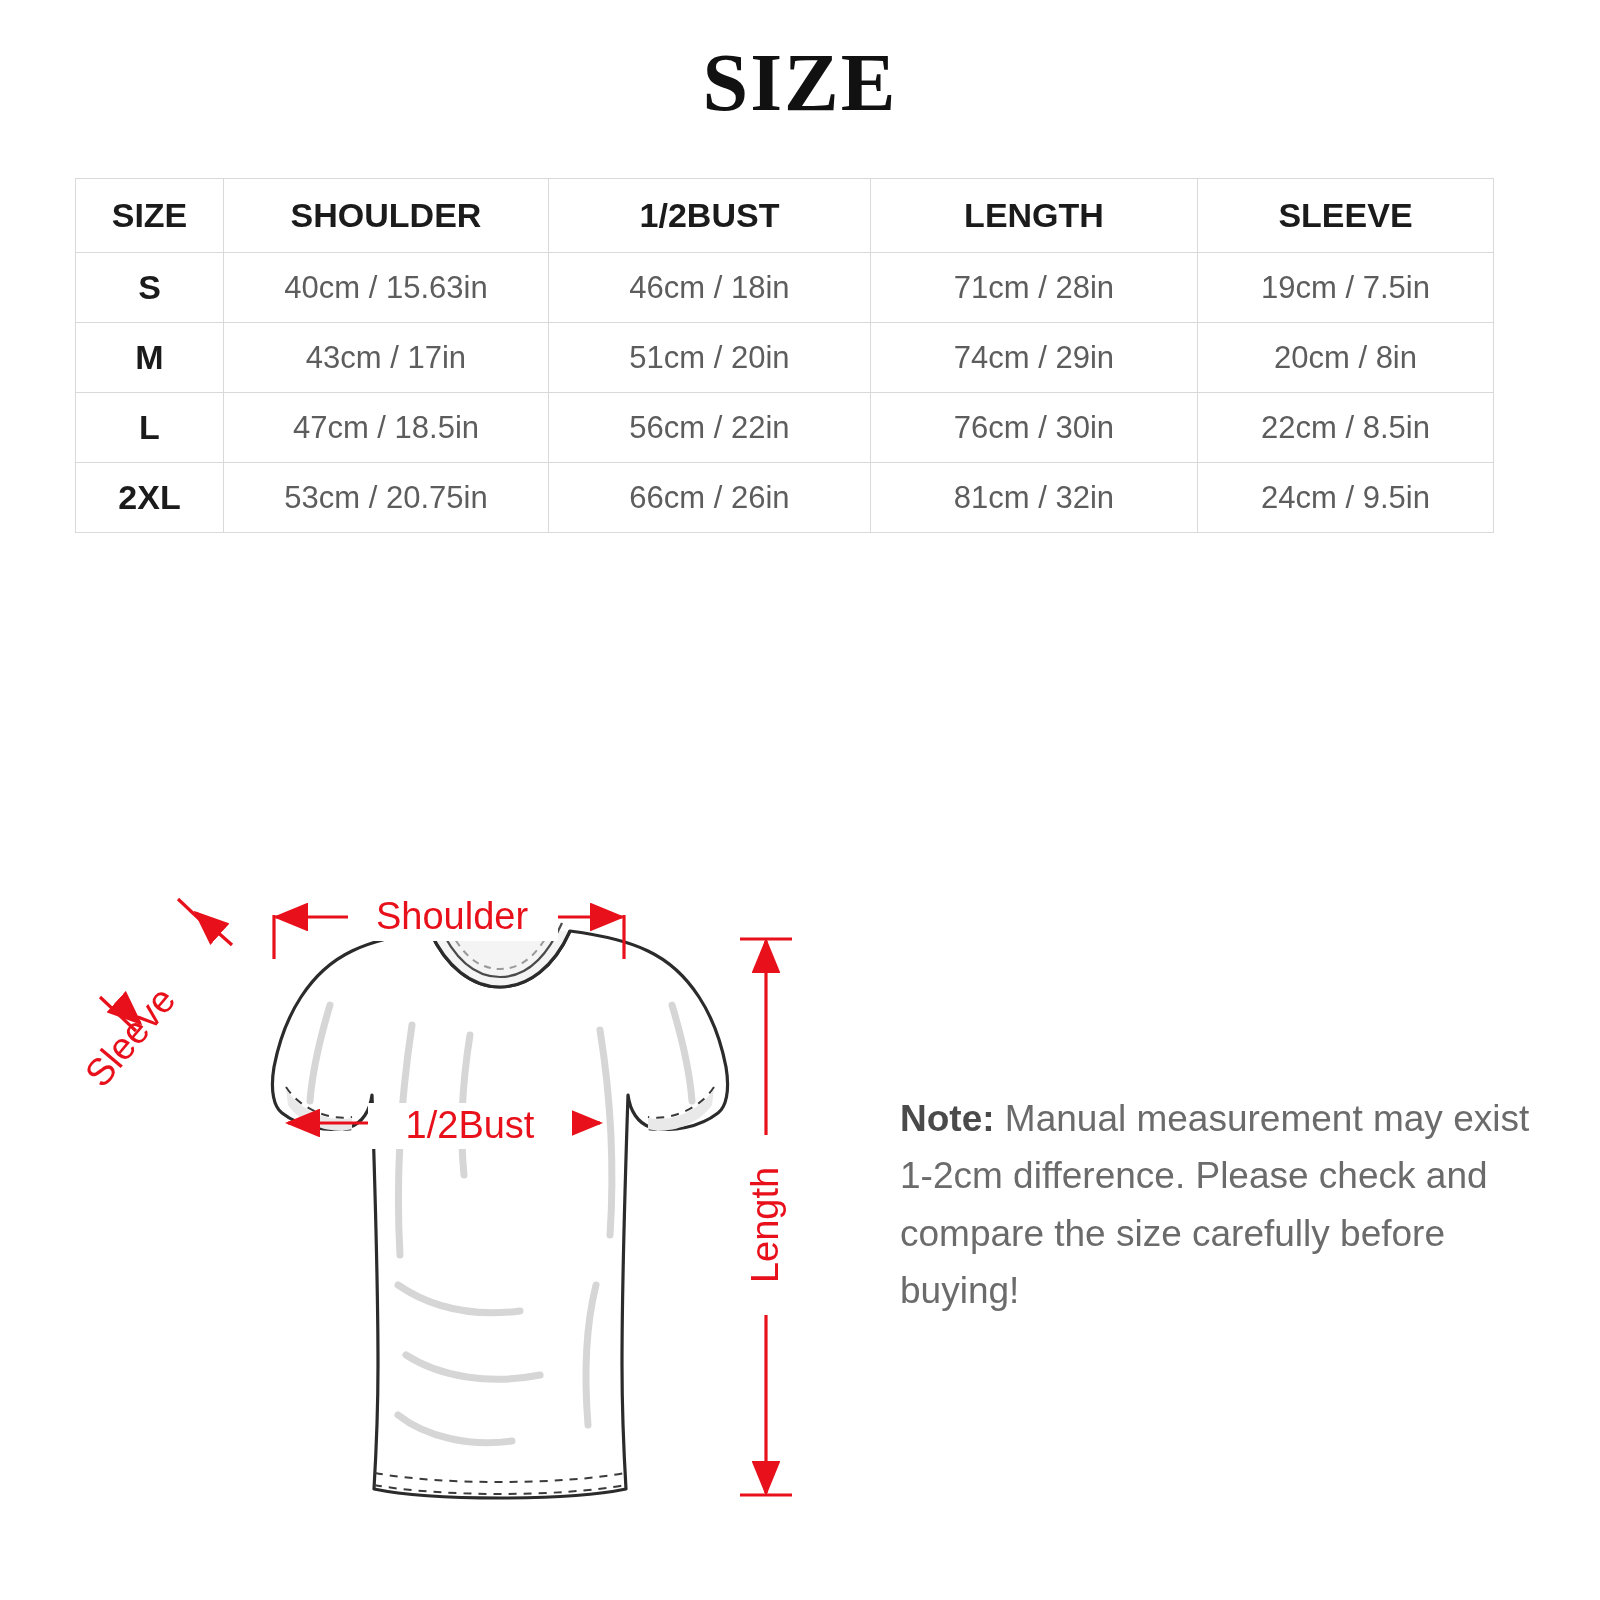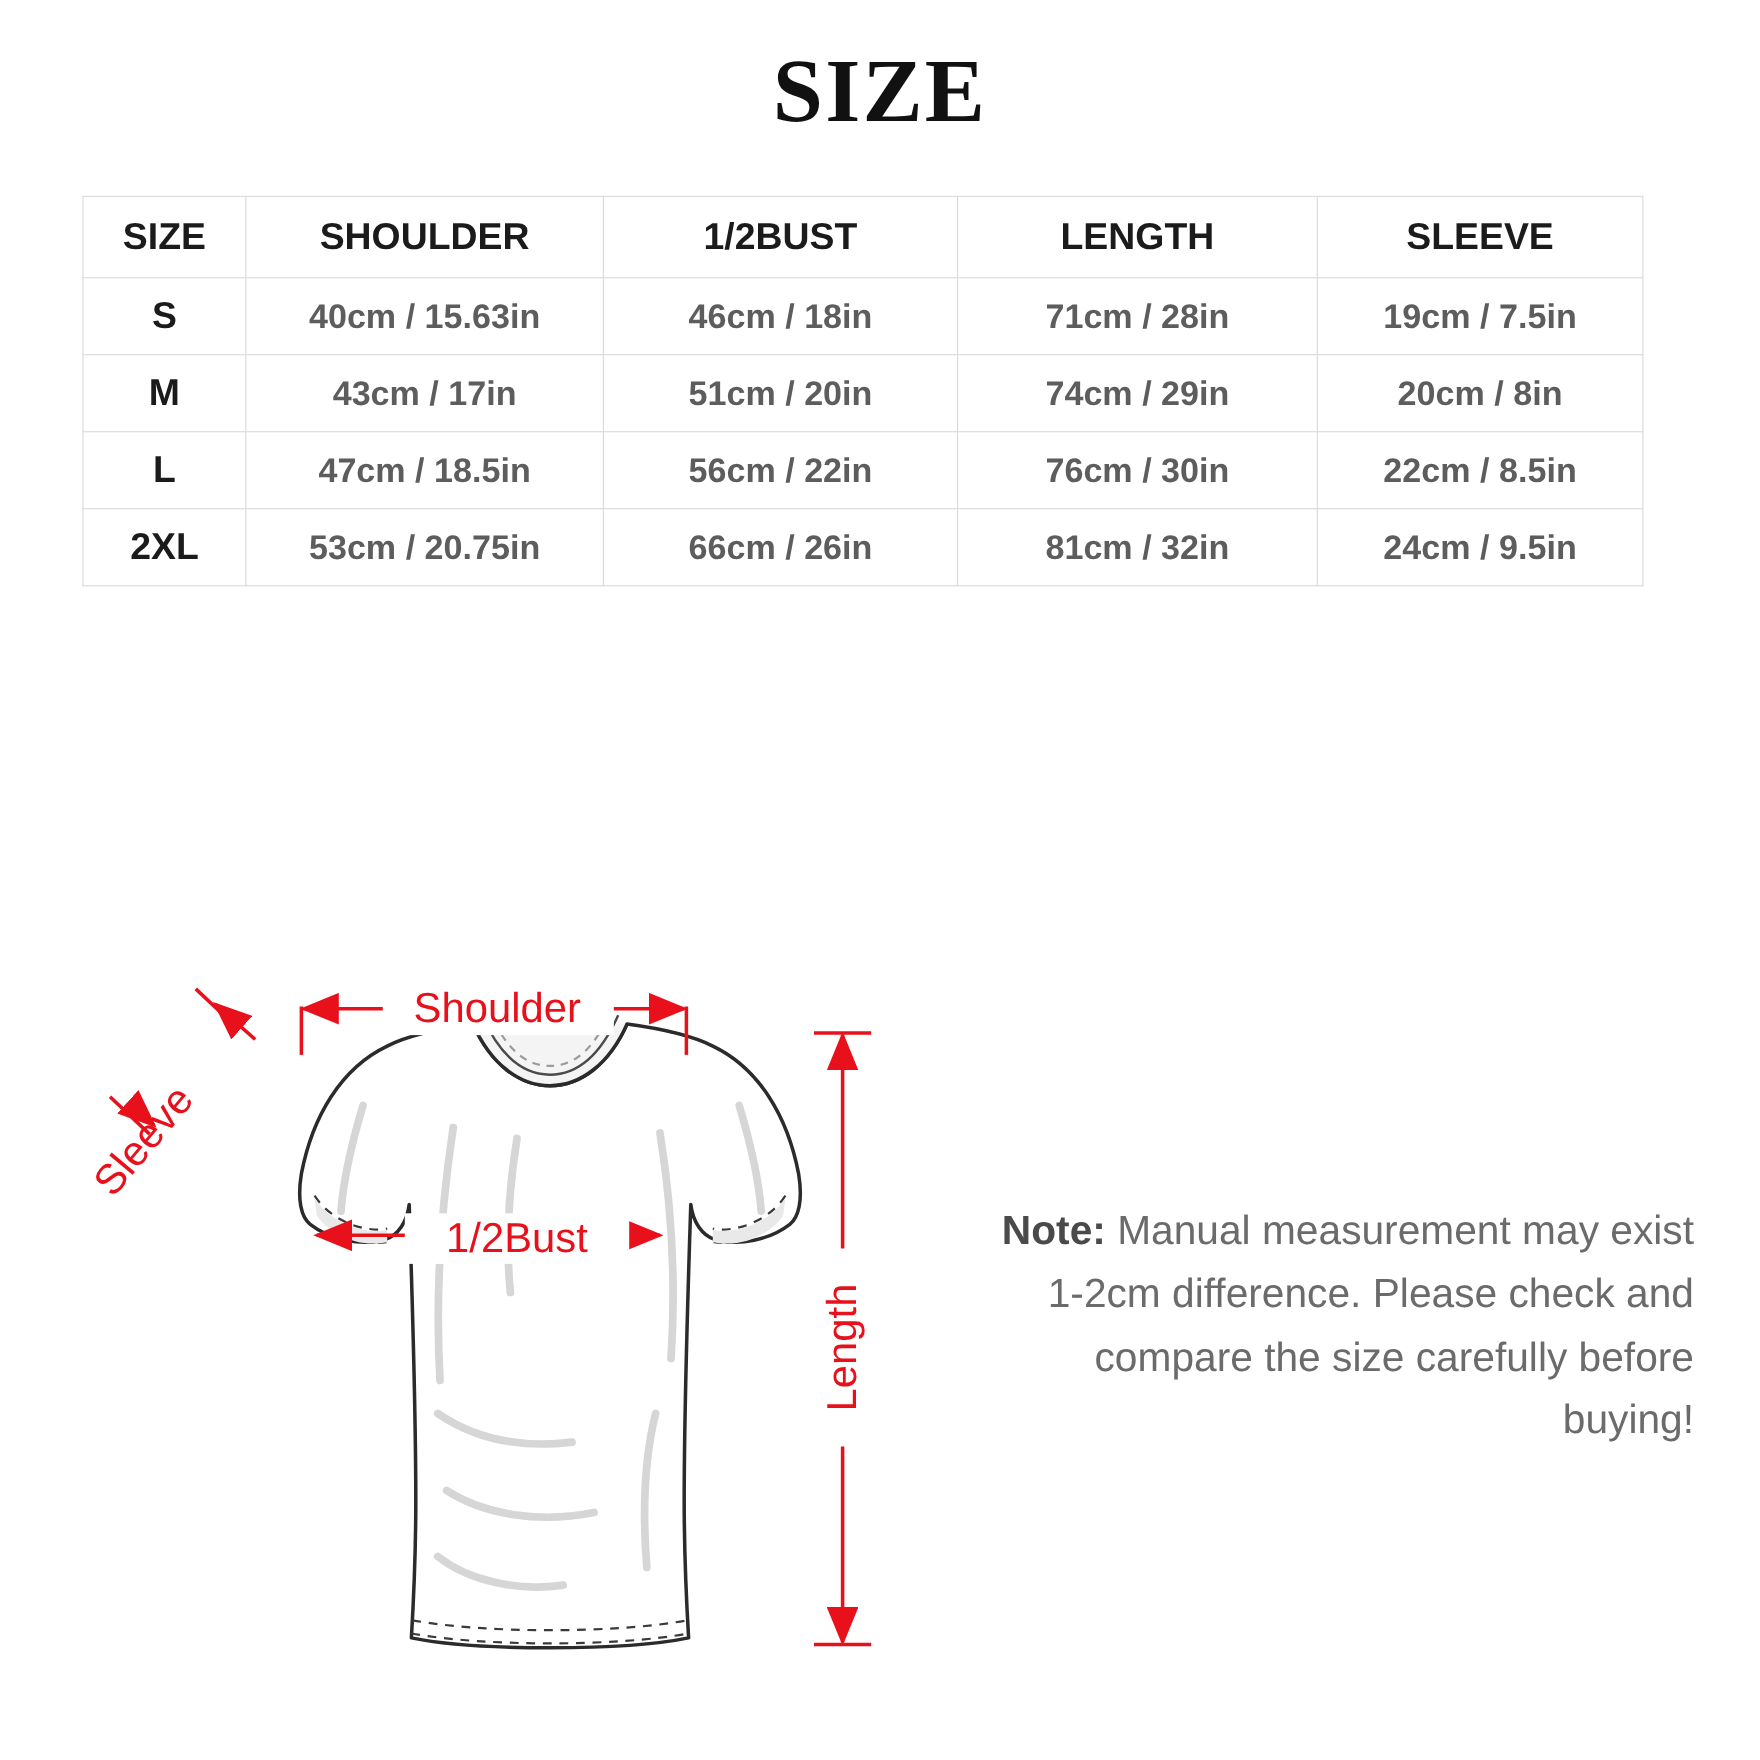--- a/index.html
+++ b/index.html
@@ -38,21 +38,21 @@
     width: 100%;
     table-layout: fixed;
   }
   table.size-table th,
   table.size-table td {
     border: 1px solid #d9d9d9;
     height: 70px;
     text-align: center;
     vertical-align: middle;
     font-size: 31px;
-    font-weight: 700;
+    font-weight: 400;
     color: #5d5d5d;
     padding: 0 4px;
   }
   table.size-table thead th {
     font-size: 34px;
     font-weight: 700;
     color: #1b1b1b;
     height: 74px;
   }
   table.size-table tbody td.size-col {
@@ -78,21 +78,20 @@
 
   
   .note {
     position: absolute;
     left: 900px;
     top: 1090px;
     width: 640px;
     font-size: 37px;
     line-height: 1.55;
     color: #6b6b6b;
-    text-align: right;
   }
   .note b {
     color: #4a4a4a;
     font-weight: 700;
   }
 </style>
 </head>
 <body>
 
 <div class="title">SIZE</div>

